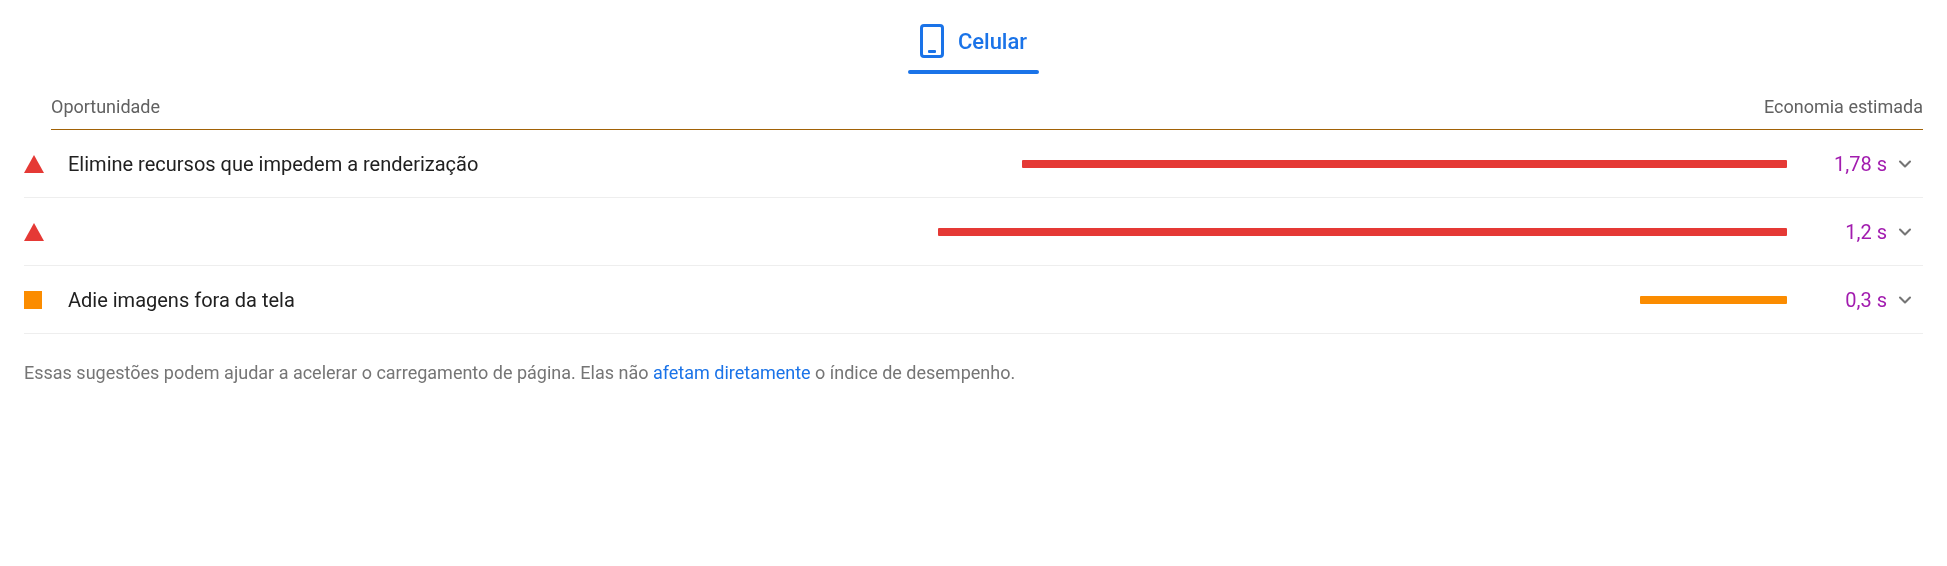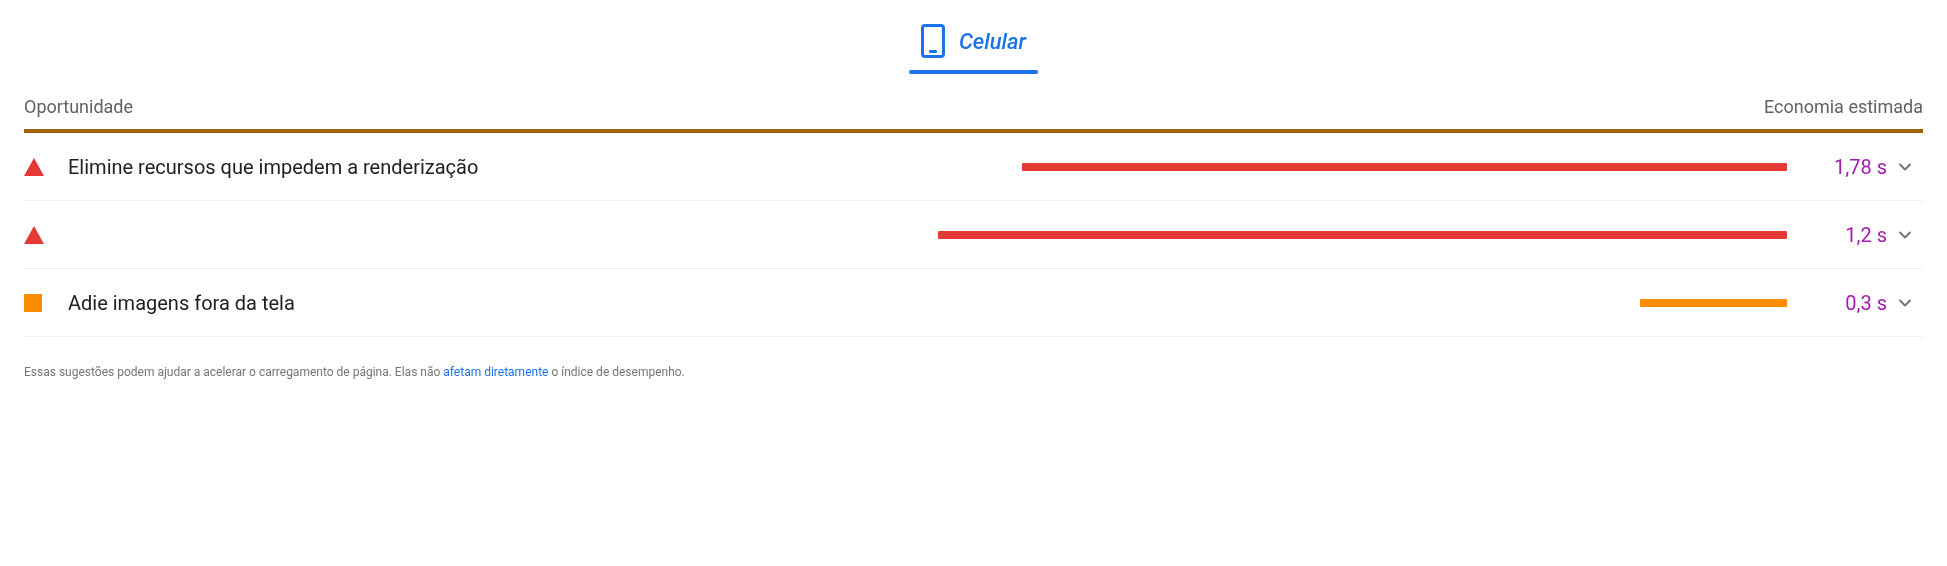--- a/index.html
+++ b/index.html
@@ -1,47 +1,47 @@
 <!DOCTYPE html>
 <html><head>
 <meta charset="utf-8">
 <style>
   * { box-sizing: border-box; margin: 0; padding: 0; }
   body { font-family: -apple-system, BlinkMacSystemFont, "Segoe UI", Roboto, Arial, sans-serif; background: #fff; color: #212121; }
 
   .tabs { display: flex; justify-content: center; gap: 48px; padding-top: 14px; }
-  .tab { display: flex; align-items: center; gap: 14px; padding: 10px 2px 14px; cursor: pointer; position: relative; font-style: italic; }
+  .tab { display: flex; align-items: center; gap: 14px; padding: 10px 2px 14px; cursor: pointer; position: relative; }
   .tab .label { font-size: 22px; }
   .tab-mobile .label { color: #1a73e8; font-weight: 500; }
   .tab-desktop .label { color: #5f6368; }
   .tab-mobile::after { content: ""; position: absolute; left: -10px; right: -10px; bottom: -2px; height: 4px; background: #1a73e8; border-radius: 2px; }
 
   .icon-frame { width: 24px; height: 34px; border: 3px solid; border-radius: 4px; display: inline-block; position: relative; }
   .icon-frame.mobile { border-color: #1a73e8; }
   .icon-frame.mobile::after { content: ""; position: absolute; bottom: 2px; left: 50%; transform: translateX(-50%); width: 8px; height: 3px; background: #1a73e8; border-radius: 1px; }
   .icon-frame.desktop { width: 32px; height: 26px; border-color: #5f6368; }
   .icon-frame.desktop::after { content: ""; position: absolute; bottom: -6px; left: 50%; transform: translateX(-50%); width: 12px; height: 3px; background: #5f6368; border-radius: 1px; }
 
   .section { padding: 24px 24px 8px; }
   .section-title { font-size: 17px; letter-spacing: 2px; color: #757575; text-transform: uppercase; margin-bottom: 36px; }
 
-  .table-head { display: flex; justify-content: space-between; font-size: 18px; color: #616161; padding: 0 0 12px; border-bottom: 4px solid #a16207; }
+  .table-head { display: flex; justify-content: space-between; font-size: 18px; color: #616161; padding: 0 0 12px; border-bottom: 1px solid #a16207; margin-left: 27px; }
   .rows {}
   .row { display: flex; align-items: center; height: 68px; border-bottom: 1px solid #eeeeee; cursor: pointer; }
   .row .status { width: 44px; display: flex; justify-content: flex-start; }
   .row .title { flex: 0 0 auto; font-size: 20px; color: #212121; }
   .row .bar-area { flex: 1 1 auto; height: 10px; position: relative; margin: 0 20px; }
   .row .bar { position: absolute; right: 0; top: 50%; transform: translateY(-50%); height: 8px; border-radius: 1px; }
   .row .savings { width: 80px; text-align: right; font-size: 20px; color: #a21caf; }
   .row .chev { width: 36px; display: flex; justify-content: center; color: #757575; }
 
   .triangle { width: 0; height: 0; border-left: 10px solid transparent; border-right: 10px solid transparent; border-bottom: 18px solid #e53935; display: inline-block; }
   .square { width: 18px; height: 18px; background: #fb8c00; display: inline-block; }
 
-  .footnote { padding: 20px 24px; font-size: 12px; color: #757575; }
+  .footnote { padding: 20px 24px; font-size: 18px; color: #757575; }
   .footnote .link { color: #1a73e8; cursor: pointer; }
 
   .chev-svg { width: 20px; height: 20px; }
 </style>
 </head>
 <body>
 
 <div class="tabs">
   <div class="tab tab-mobile">
     <span class="icon-frame mobile"></span>

